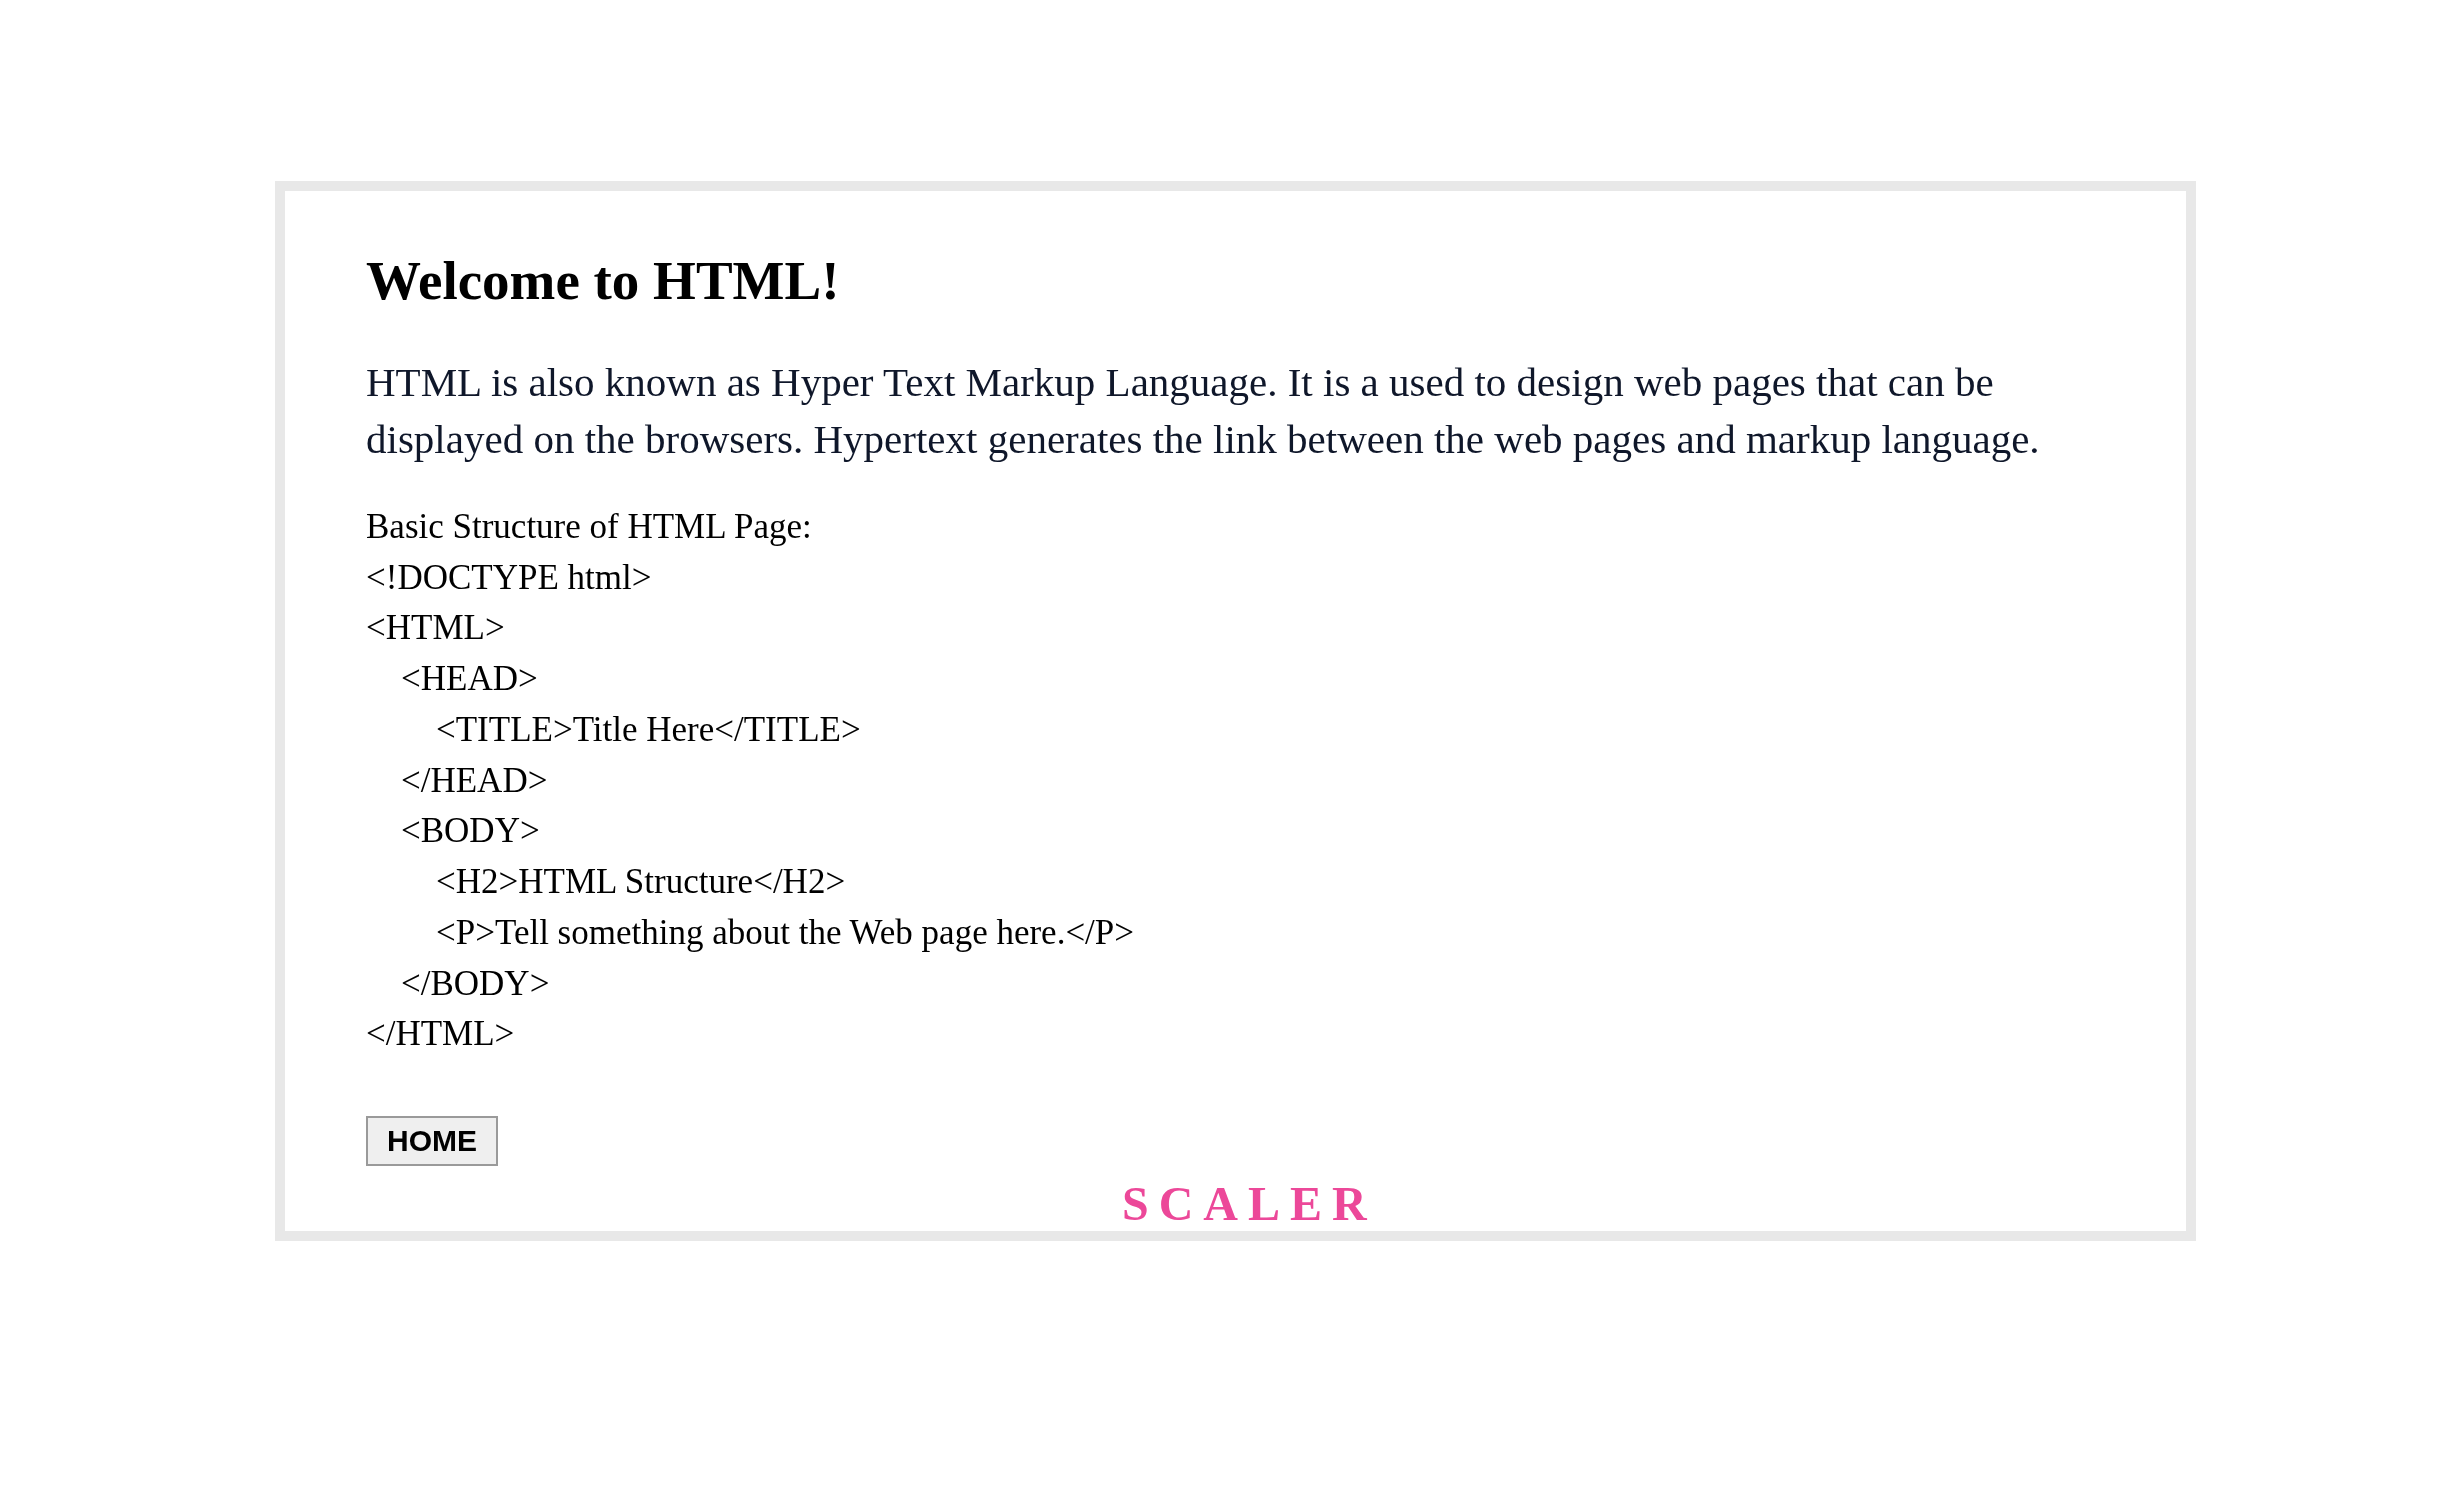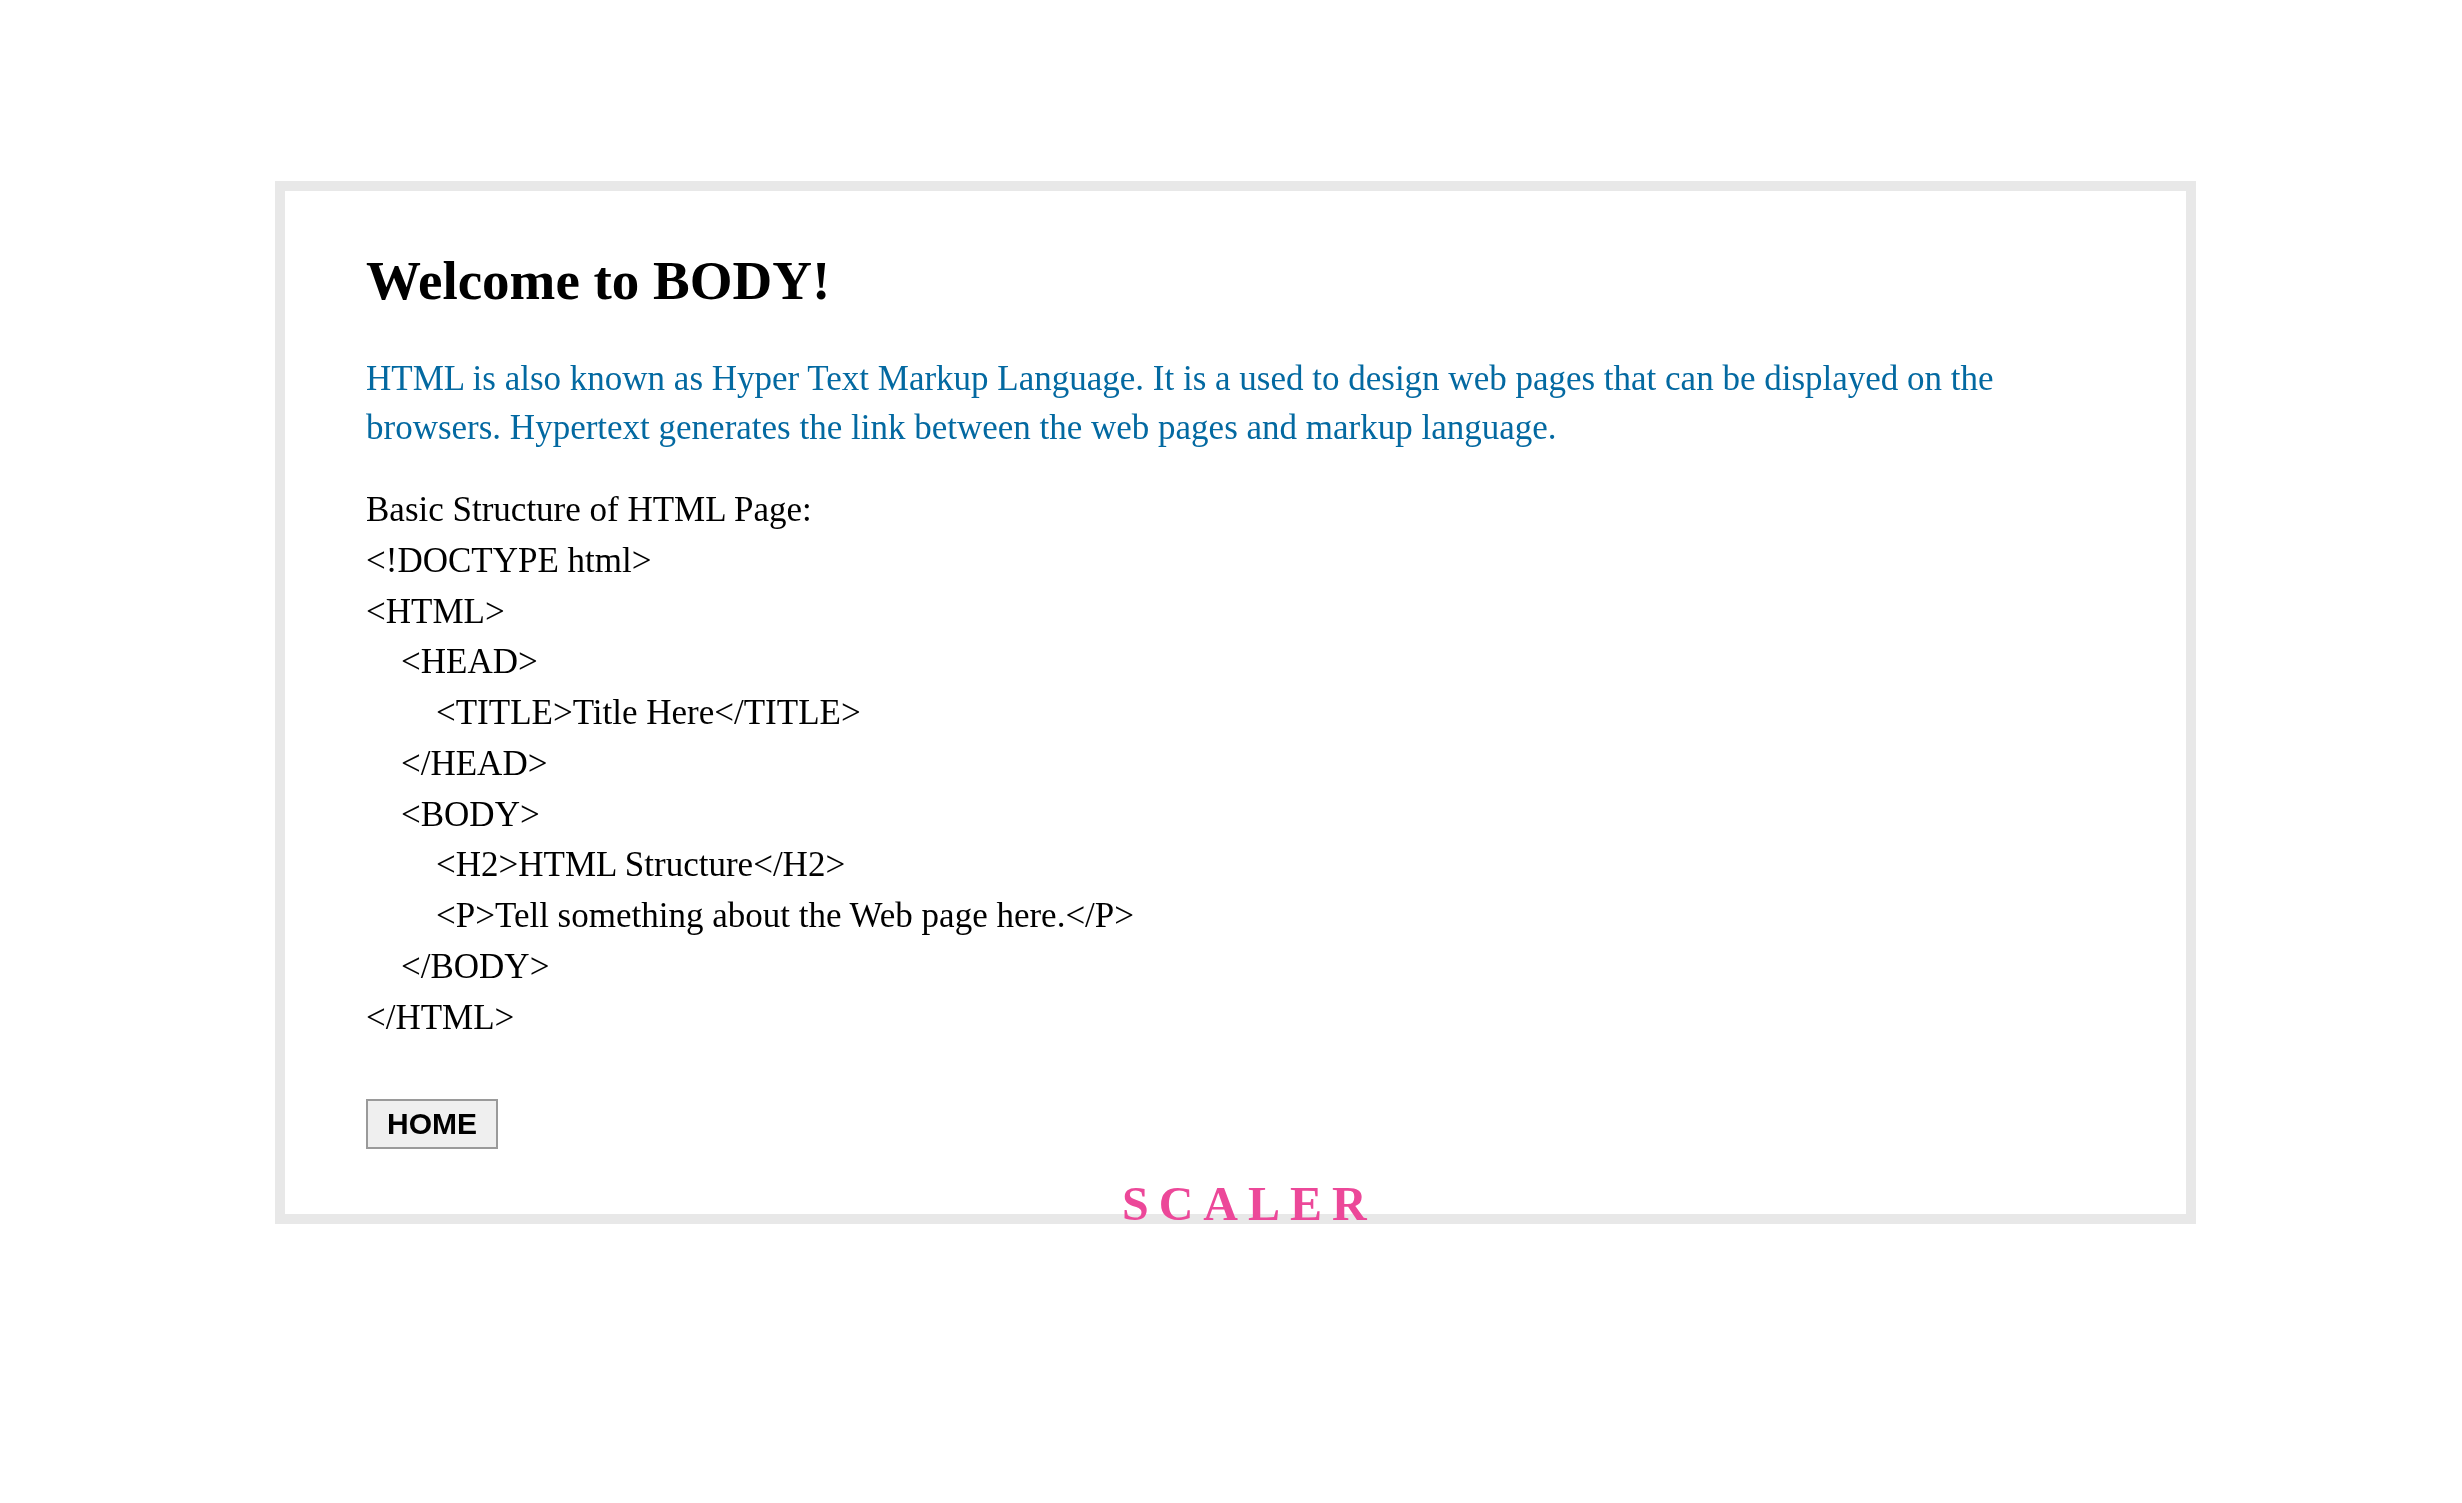--- a/index.html
+++ b/index.html
@@ -23,22 +23,22 @@
       background: #ffffff;
       padding: 58px 81px 65px 81px;
     }
     .page-title {
       font-size: 55px;
       font-weight: bold;
       color: #000000;
       margin-bottom: 42px;
     }
     .intro-text {
-      font-size: 35px;
-      color: #0369a1;
+      font-size: 41px;
+      color: #0f172a;
       line-height: 1.4;
       margin-bottom: 33px;
       margin-top: 17px;
     }
     .code-block {
       font-size: 35px;
       color: #000000;
       line-height: 1.45;
       font-family: "Times New Roman", Times, serif;
       white-space: pre;
@@ -76,21 +76,21 @@
       line-height: 0.9;
       margin-top: -7.2px;
       font-style: italic;
       transform: translateX(-5.8px);
     }
   </style>
 </head>
 <body>
 
 <div class="content-box">
-  <h1 class="page-title">Welcome to BODY!</h1>
+  <h1 class="page-title">Welcome to HTML!</h1>
   <p class="intro-text">HTML is also known as Hyper Text Markup Language. It is a used to design web pages that can be displayed on the browsers. Hypertext generates the link between the web pages and markup language.</p>
   <div class="code-block">Basic Structure of HTML Page:
 &lt;!DOCTYPE html&gt;
 &lt;HTML&gt;
     &lt;HEAD&gt;
         &lt;TITLE&gt;Title Here&lt;/TITLE&gt;
     &lt;/HEAD&gt;
     &lt;BODY&gt;
         &lt;H2&gt;HTML Structure&lt;/H2&gt;
         &lt;P&gt;Tell something about the Web page here.&lt;/P&gt;

